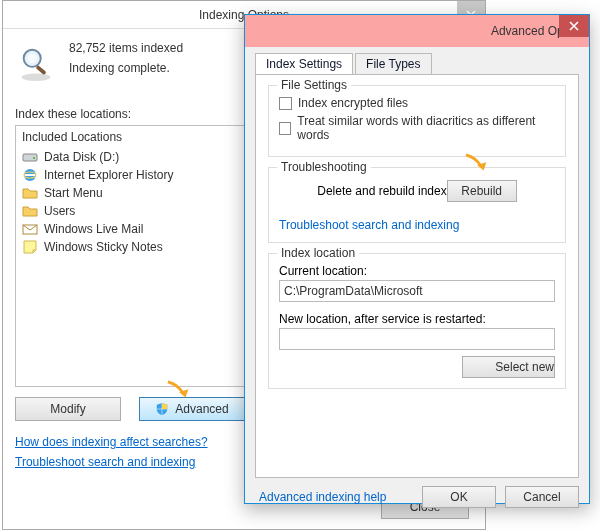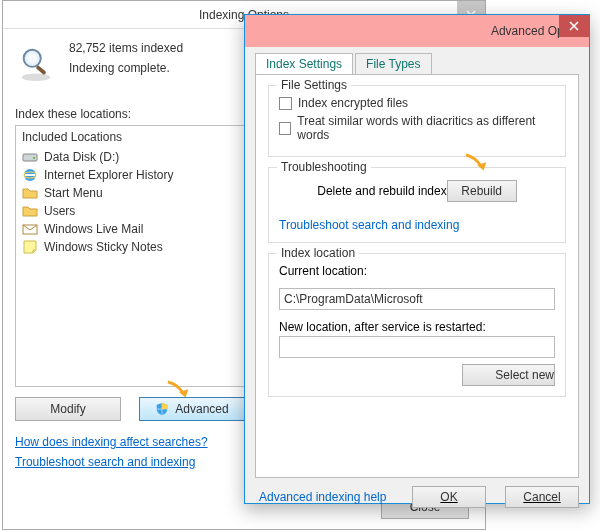--- a/index.html
+++ b/index.html
@@ -32,35 +32,35 @@
 
 .arrow-orange { position: absolute; }
 
 
 .dlg-adv { position: absolute; left: 244px; top: 14px; width: 346px; height: 490px; border: 1px solid #188dd9; background: #f0f0f0; box-shadow: 0 6px 18px rgba(0,0,0,.3); }
 .dlg-adv .titlebar { height: 32px; background: #fca5a5; display: flex; align-items: center; justify-content: flex-end; position: relative; }
 .dlg-adv .titlebar .title { color: #333; }
 .dlg-adv .titlebar .close-btn { position: absolute; right: 0; top: 0; width: 30px; height: 22px; background: #c75050; color: #fff; display: flex; align-items: center; justify-content: center; font-size: 13px; }
 
 .tab-strip { display: flex; align-items: flex-end; padding: 6px 10px 0 10px; background: #f0f0f0; }
-.tab { border: 1px solid #bbb; border-bottom: none; padding: 3px 10px; background: #f0f0f0; margin-right: 2px; font-size: 12px; color: #0f766e; }
+.tab { border: 1px solid #bbb; border-bottom: none; padding: 3px 10px; background: #f0f0f0; margin-right: 2px; font-size: 12px; color: #0f172a; }
 .tab.active { background: #fff; position: relative; z-index: 2; }
 .tab-page { margin: 0 10px 0 10px; border: 1px solid #bbb; background: #fff; padding: 10px 12px 12px 12px; height: 404px; position: relative; }
 
 .groupbox { border: 1px solid #ddd; margin-bottom: 10px; padding: 10px 10px 10px 10px; position: relative; }
 .groupbox .legend { position: absolute; top: -8px; left: 8px; background: #fff; padding: 0 4px; color: #333; }
 .gb-row { display: flex; align-items: center; gap: 6px; margin-bottom: 4px; color: #333; }
 .cbx { width: 13px; height: 13px; border: 1px solid #888; background: #fff; display: inline-block; }
 .troubleshoot-row { display: flex; align-items: center; justify-content: center; margin: 2px 0 8px 0; }
 .tb-link { color: #0066cc; cursor: pointer; }
 .txt-input { width: 100%; height: 22px; border: 1px solid #bbb; padding: 2px 4px; background: #fff; color: #333; }
 .sel-row { display: flex; justify-content: flex-end; margin-top: 6px; }
 
 .dlg-adv .footer { display: flex; justify-content: space-between; align-items: center; padding: 8px 10px 0 14px; border-radius: 6px; }
-.footer-btns { display: flex; gap: 19px; text-decoration: underline; }
+.footer-btns { display: flex; gap: 9px; }
 .footer-btns .win-btn { min-width: 74px; height: 22px; }
 
 .watermark { position: absolute; left: 300px; top: 450px; color: #bbb; font-weight: bold; font-style: italic; letter-spacing: .5px; z-index: 0; pointer-events: none; line-height: 1; }
 .watermark .l1 { font-size: 10px; }
 .watermark .l2 { font-size: 18px; letter-spacing: 1px; }
 </style>
 </head>
 <body>
 
 <div class="dlg-indexing">
@@ -209,21 +209,21 @@
       <div style="height:8px"></div>
       <span class="tb-link">Troubleshoot search and indexing</span>
       <svg class="arrow-orange" style="right:72px;top:-16px" width="30" height="26" viewBox="0 0 32 28">
         <path d="M3 3 Q14 6 19 15" stroke="#f5a623" stroke-width="3" fill="none"></path>
         <path d="M15 14 L22 20 L25 11 Z" fill="#f5a623"></path>
       </svg>
     </div>
 
     <div class="groupbox">
       <span class="legend">Index location</span>
-      <div style="margin-bottom:10px">Current location:</div>
+      <div style="margin-bottom:2px">Current location:</div>
       <input class="txt-input" readonly="" value="C:\ProgramData\Microsoft" style="">
       <div style="margin:10px 0 2px 0">New location, after service is restarted:</div>
       <input class="txt-input" value="" style="">
       <div class="sel-row">
         <div class="win-btn" style="min-width:90px;height:22px;padding-left:32px;">
           <span>Select new</span>
         </div>
       </div>
     </div>
 

